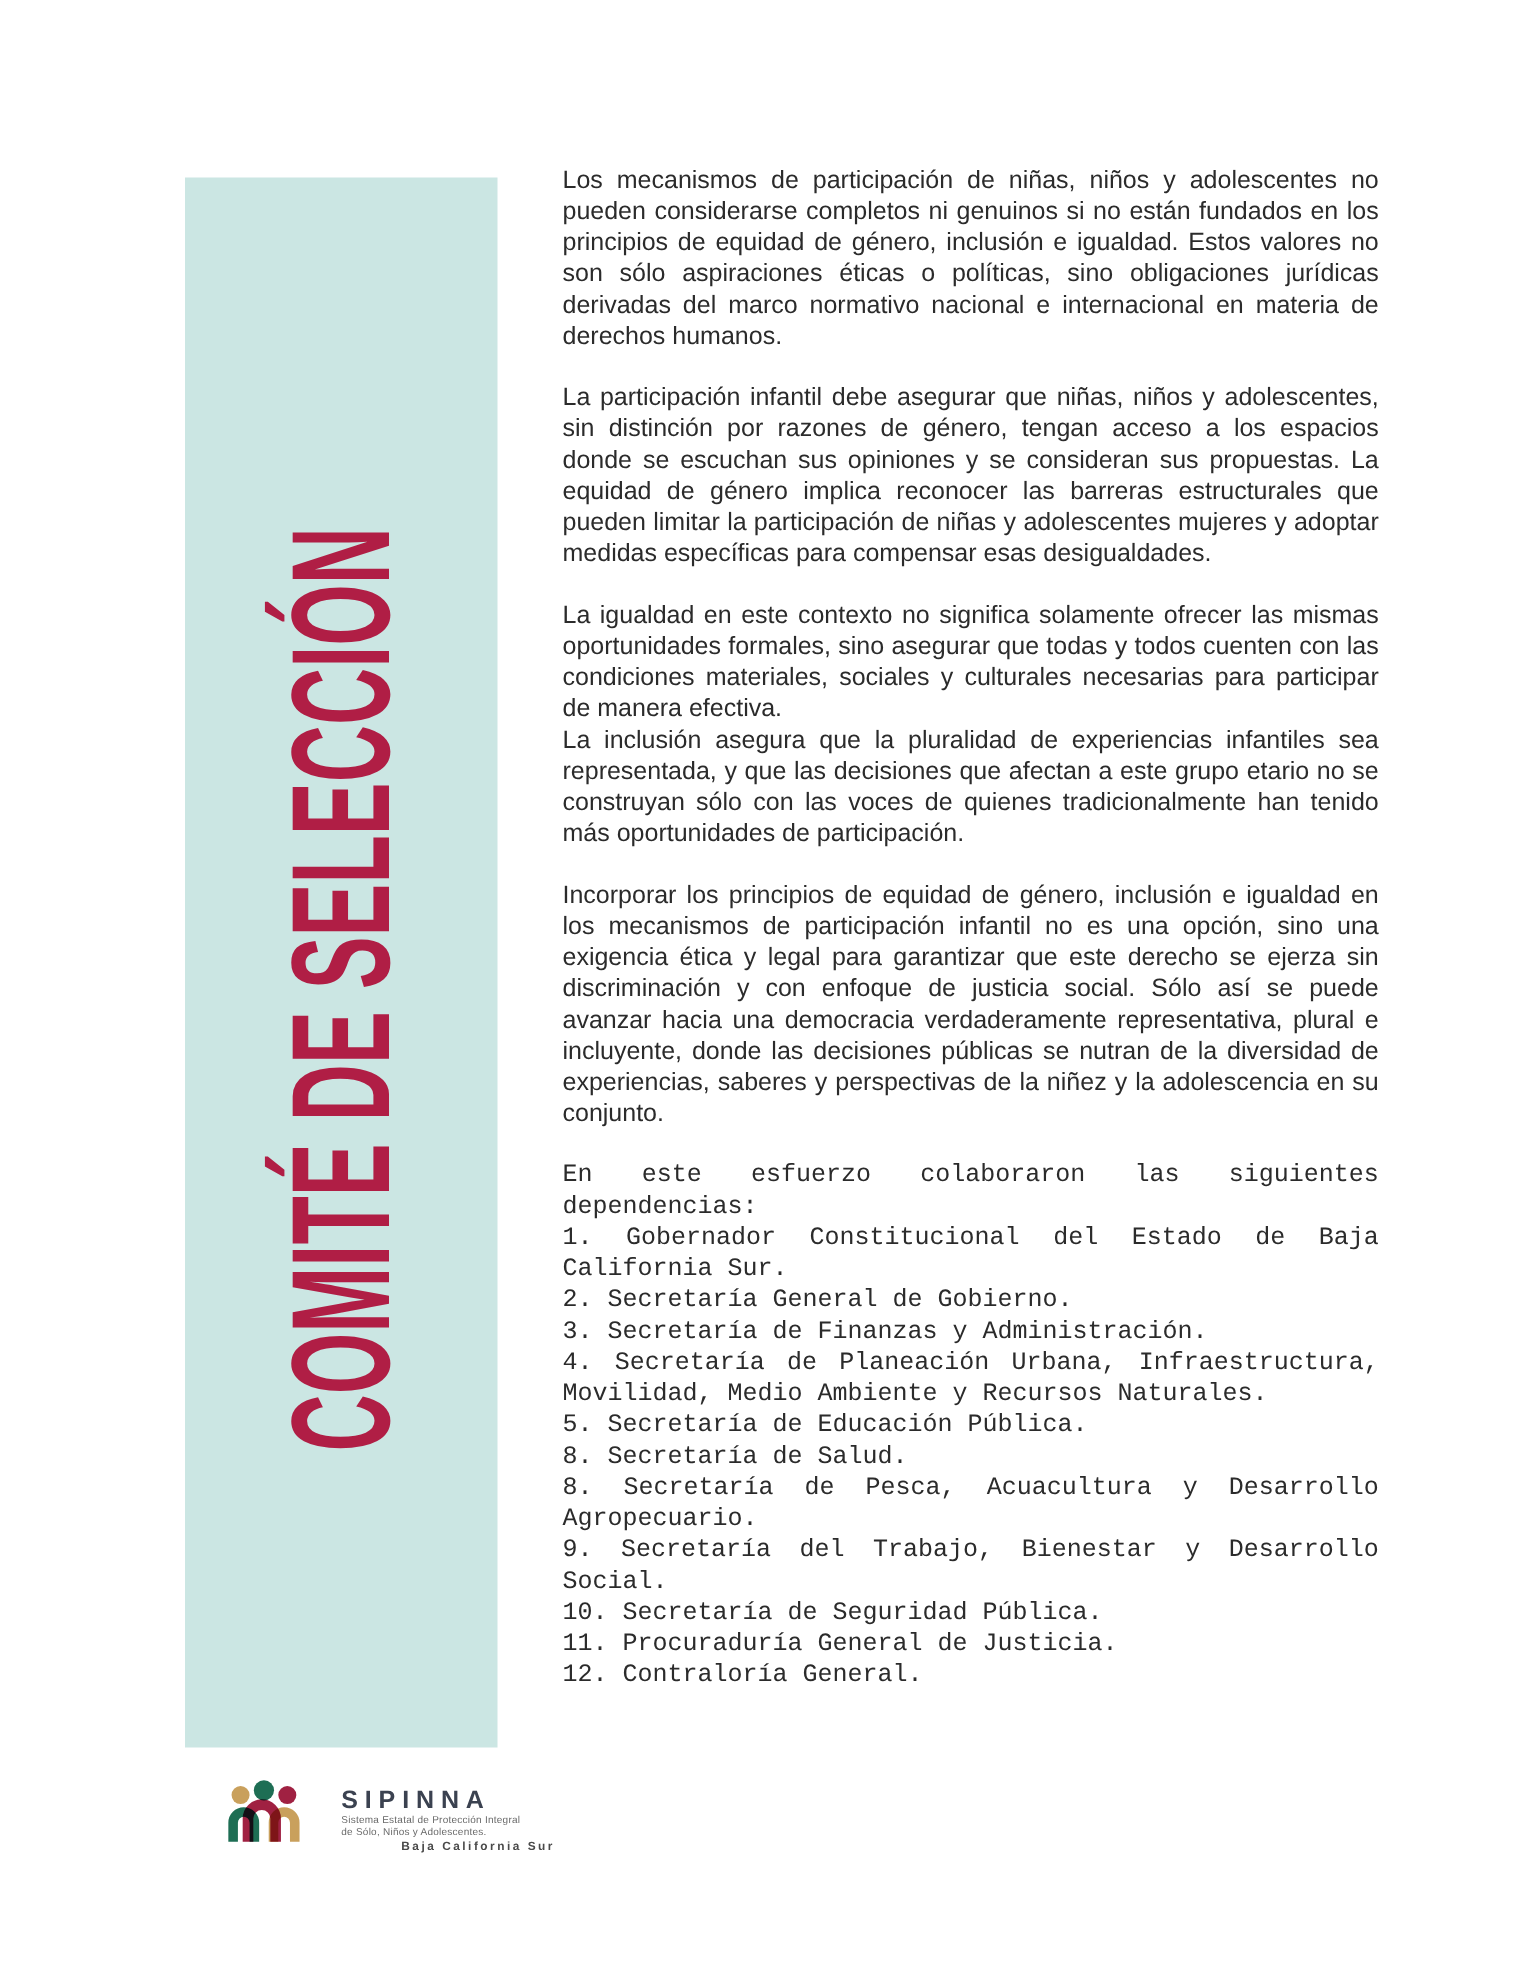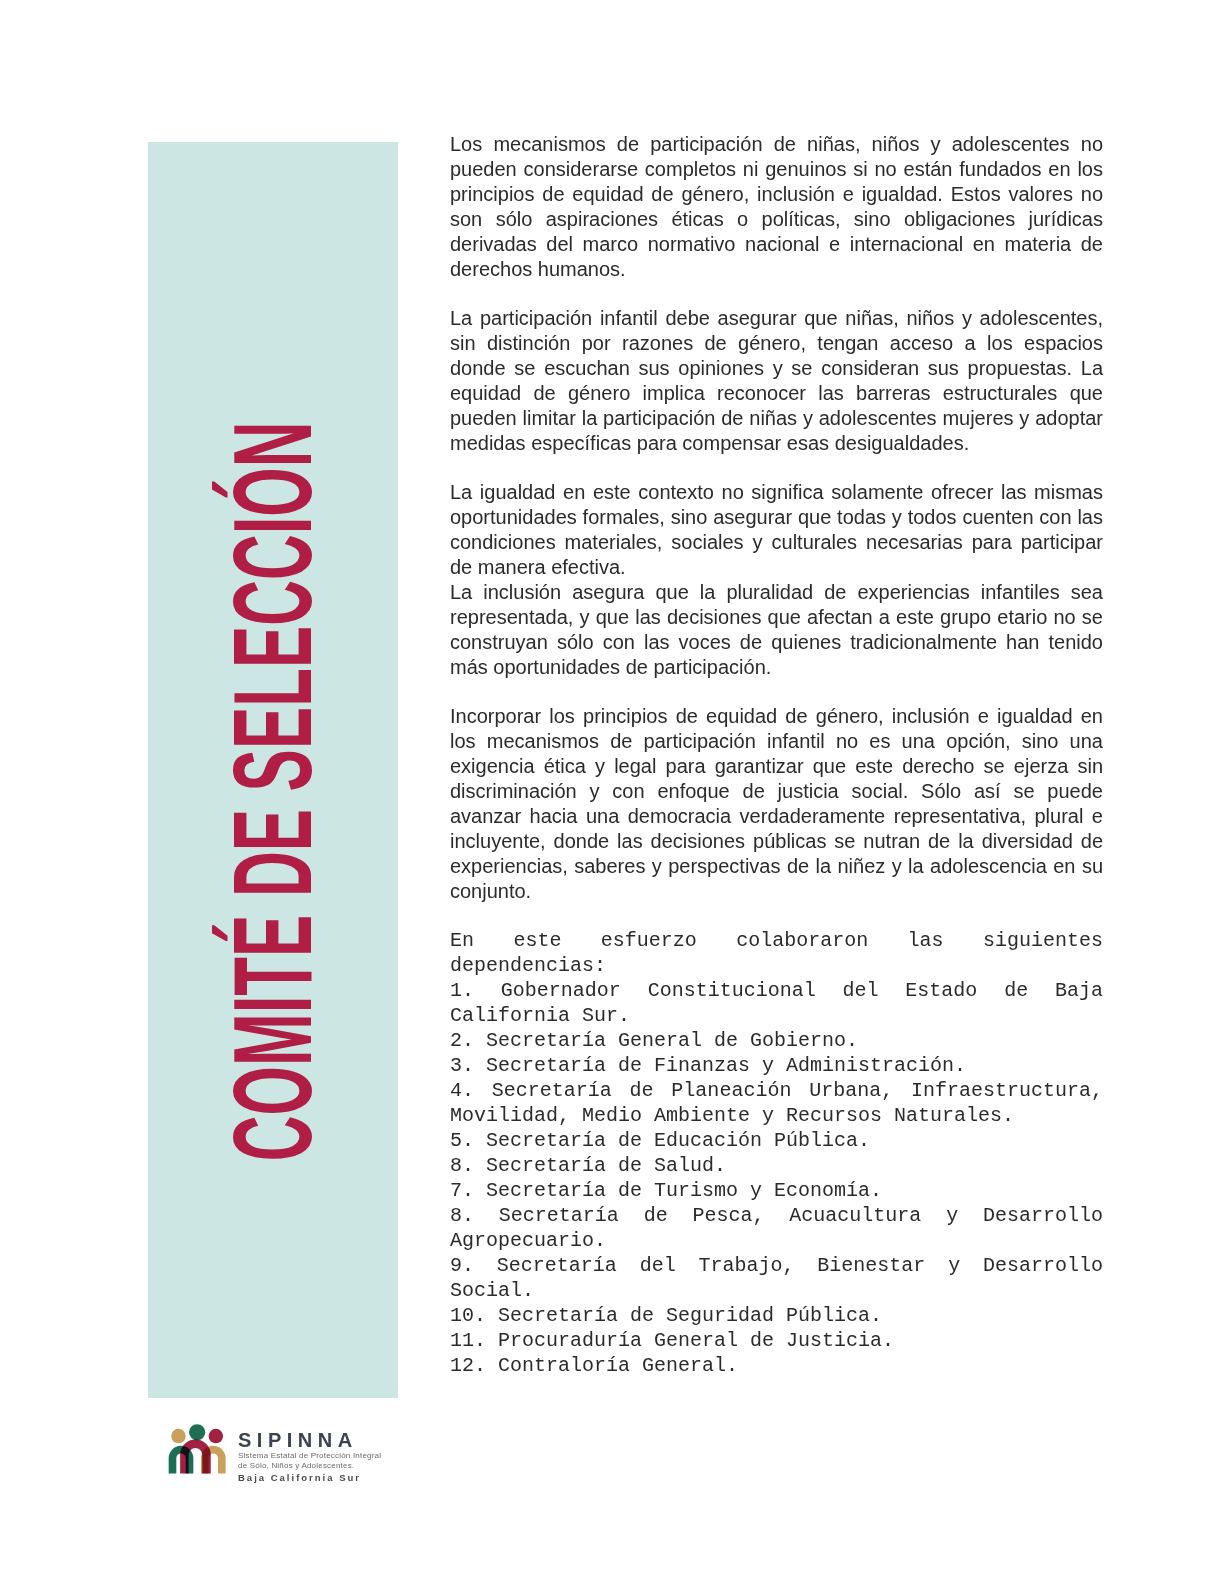--- a/index.html
+++ b/index.html
@@ -58,25 +58,25 @@
     text-align: justify;
   }
   .para { margin: 0 0 24px 0; }
   .para.flush { margin-bottom: 0; }
   .dep-list { margin-top: 0; }
   .dep-list .line { margin: 0; text-align: justify; font-family: Liberation Mono, monospace; }
 
   
   .logo {
     position: absolute;
-    left: 164px;
+    left: 178px;
     top: 1424px;
     display: flex;
     align-items: flex-start;
-    gap: 6px;
+    gap: 27px;
   }
   .logo-figures { display: block; }
   .logo-text { padding-top: 5px; }
   .logo-brand {
     font-size: 20px;
     font-weight: 700;
     letter-spacing: 5.5px;
     color: #3B4250;
     line-height: 22px;
   }
@@ -85,20 +85,21 @@
     line-height: 9.5px;
     letter-spacing: 0.2px;
     color: #6a6a6a;
   }
   .logo-region {
     margin-top: 2px;
     font-size: 9.5px;
     font-weight: 700;
     letter-spacing: 2px;
     color: #4a4a4a;
+    margin-left: 48px;
   }
 </style>
 </head>
 <body>
 
 <div class="page">
 
   <div class="sidebar">
     <div class="sidebar-title">COMITÉ DE SELECCIÓN</div>
   </div>
@@ -111,21 +112,20 @@
     <p class="para">Incorporar los principios de equidad de género, inclusión e igualdad en los mecanismos de participación infantil no es una opción, sino una exigencia ética y legal para garantizar que este derecho se ejerza sin discriminación y con enfoque de justicia social. Sólo así se puede avanzar hacia una democracia verdaderamente representativa, plural e incluyente, donde las decisiones públicas se nutran de la diversidad de experiencias, saberes y perspectivas de la niñez y la adolescencia en su conjunto.</p>
 
     <div class="dep-list">
       <p class="line">En este esfuerzo colaboraron las siguientes dependencias:</p>
       <p class="line">1. Gobernador Constitucional del Estado de Baja California Sur.</p>
       <p class="line">2. Secretaría General de Gobierno.</p>
       <p class="line">3. Secretaría de Finanzas y Administración.</p>
       <p class="line">4. Secretaría de Planeación Urbana, Infraestructura, Movilidad, Medio Ambiente y Recursos Naturales.</p>
       <p class="line">5. Secretaría de Educación Pública.</p>
       <p class="line">8. Secretaría de Salud.</p>
-      <p class="line">7. Secretaría de Turismo y Economía.</p>
       <p class="line">8. Secretaría de Pesca, Acuacultura y Desarrollo Agropecuario.</p>
       <p class="line">9. Secretaría del Trabajo, Bienestar y Desarrollo Social.</p>
       <p class="line">10. Secretaría de Seguridad Pública.</p>
       <p class="line">11. Procuraduría General de Justicia.</p>
       <p class="line">12. Contraloría General.</p>
     </div>
   </div>
 
   <div class="logo">
     <svg class="logo-figures" width="68" height="53" viewBox="0 0 80 62" xmlns="http://www.w3.org/2000/svg">

